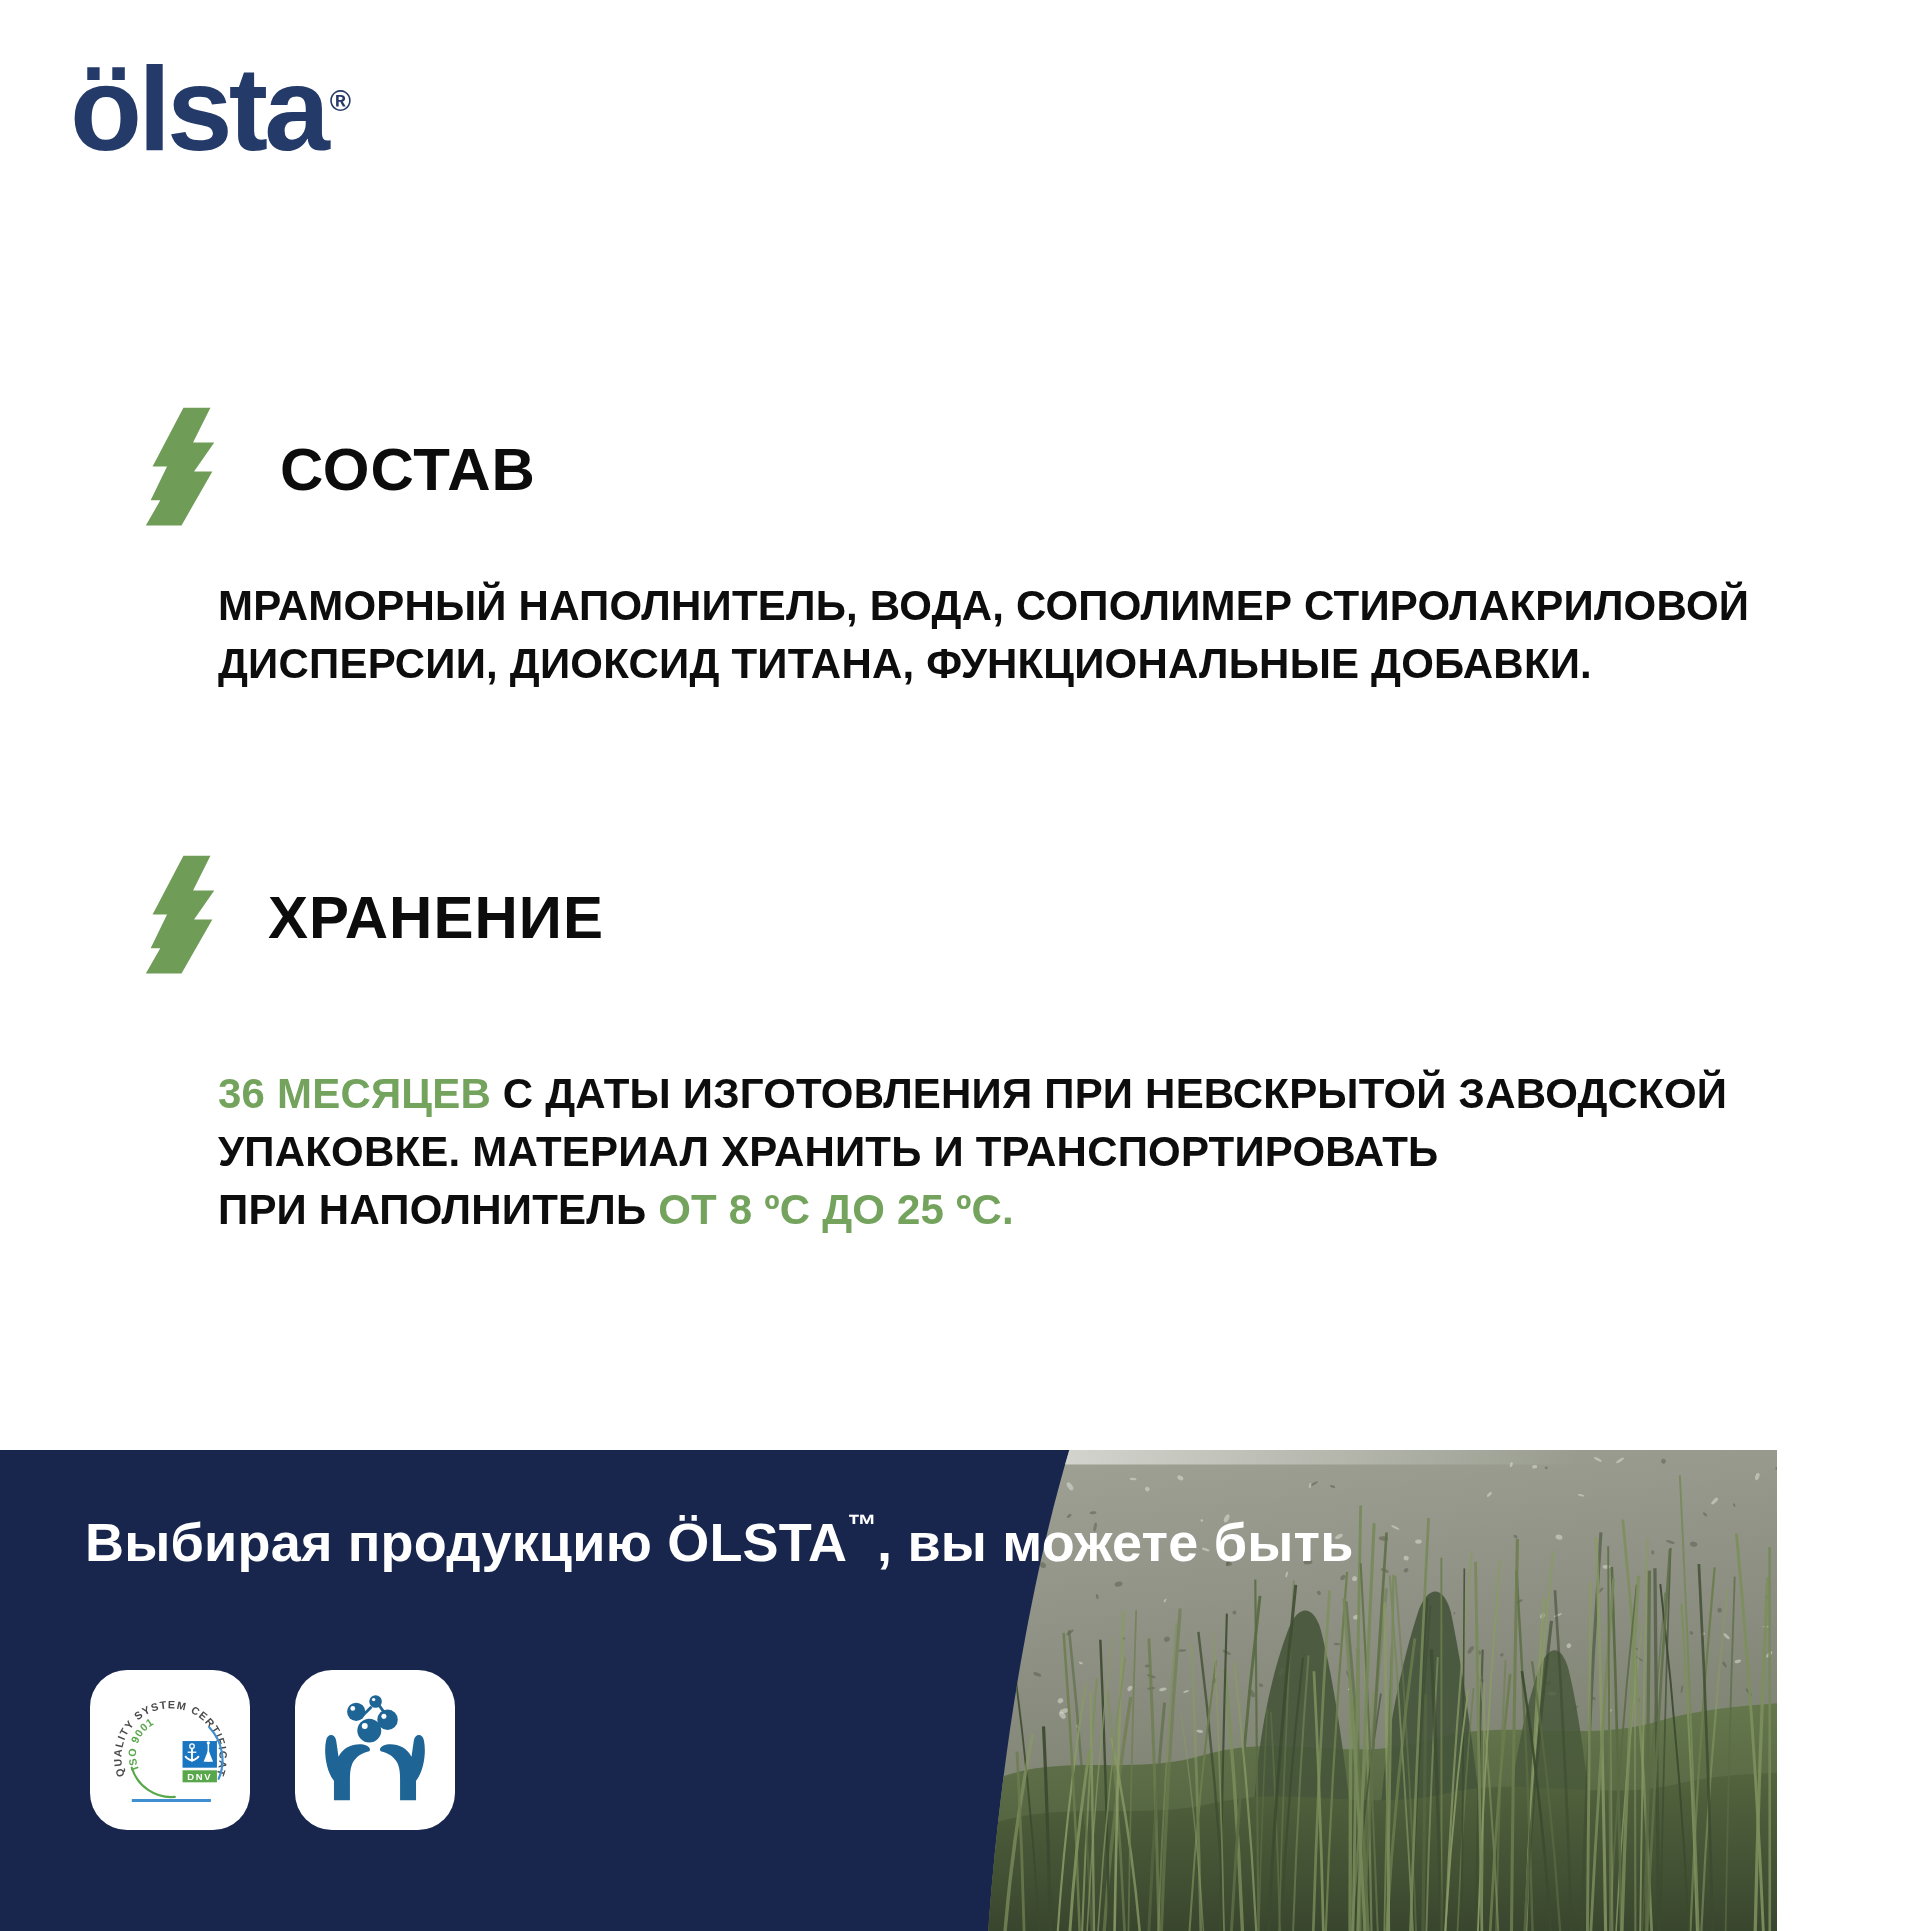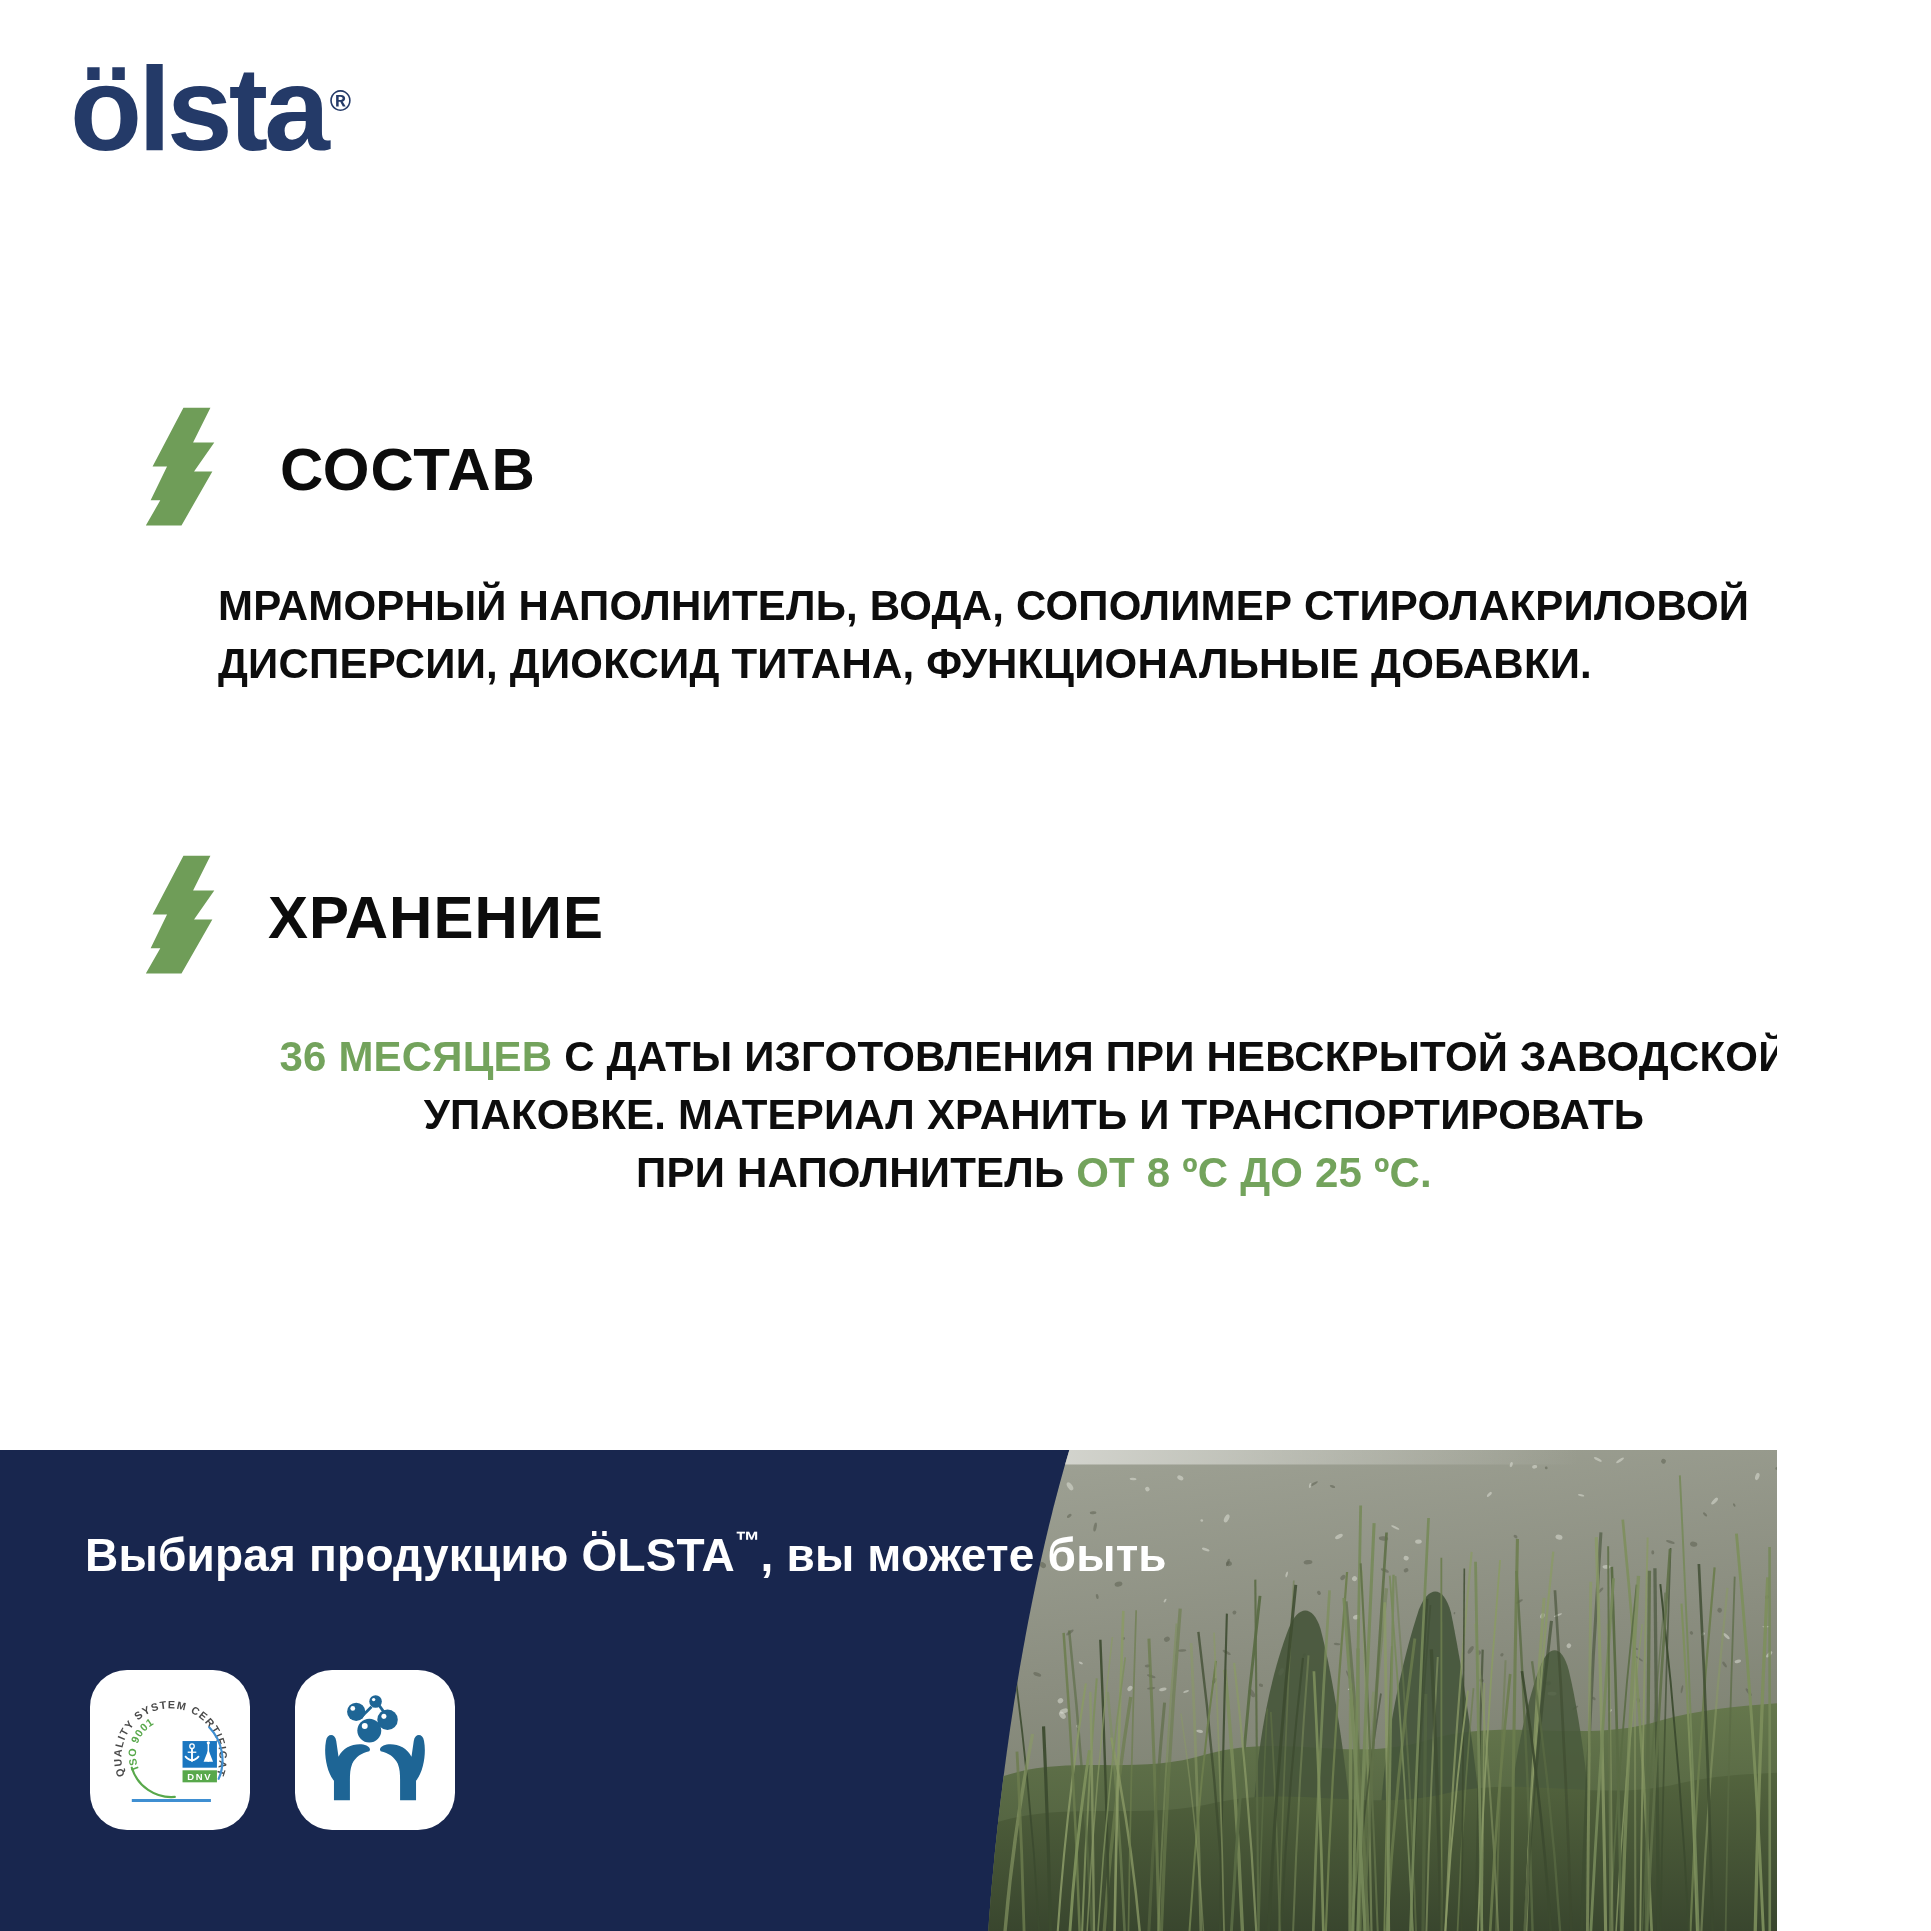--- a/index.html
+++ b/index.html
@@ -14,28 +14,28 @@
   
   .section-head{position:absolute;left:133px;display:flex;align-items:center;gap:50px;}
   .section-head.sec1{top:402px;}
   .section-head.sec2{top:850px;gap:38px;}
   .bolt{display:block;}
   h2.sec-title{margin:0;font-size:60px;font-weight:700;color:#0c0c0c;letter-spacing:1px;line-height:1;}
 
   .body-text{position:absolute;left:218px;width:1632px;margin:0;
              font-size:42px;font-weight:700;color:#0d0d0d;line-height:58px;letter-spacing:0.2px;}
   .body-text.b1{top:577px;}
-  .body-text.b2{top:1028px;text-align:center;}
+  .body-text.b2{top:1065px;}
   .green{color:#73a35c;}
   .sup{font-size:55%;vertical-align:super;position:relative;top:-0.25em;}
 
   
   .band{position:absolute;left:0;top:1450px;width:1931px;height:481px;background:#18264e;}
   .band-message{position:absolute;left:85px;top:60px;margin:0;
-                font-size:46px;font-weight:700;color:#ffffff;line-height:72px;letter-spacing:0.2px;}
+                font-size:54px;font-weight:700;color:#ffffff;line-height:44px;letter-spacing:0.2px;}
   .badges{position:absolute;left:90px;top:220px;display:flex;gap:45px;}
   .badge{width:160px;height:160px;background:#ffffff;border-radius:37px;
          display:flex;align-items:center;justify-content:center;}
 
   
   .photo{position:absolute;right:0;top:0;width:966px;height:481px;display:block;}
 </style>
 </head>
 <body>
 

